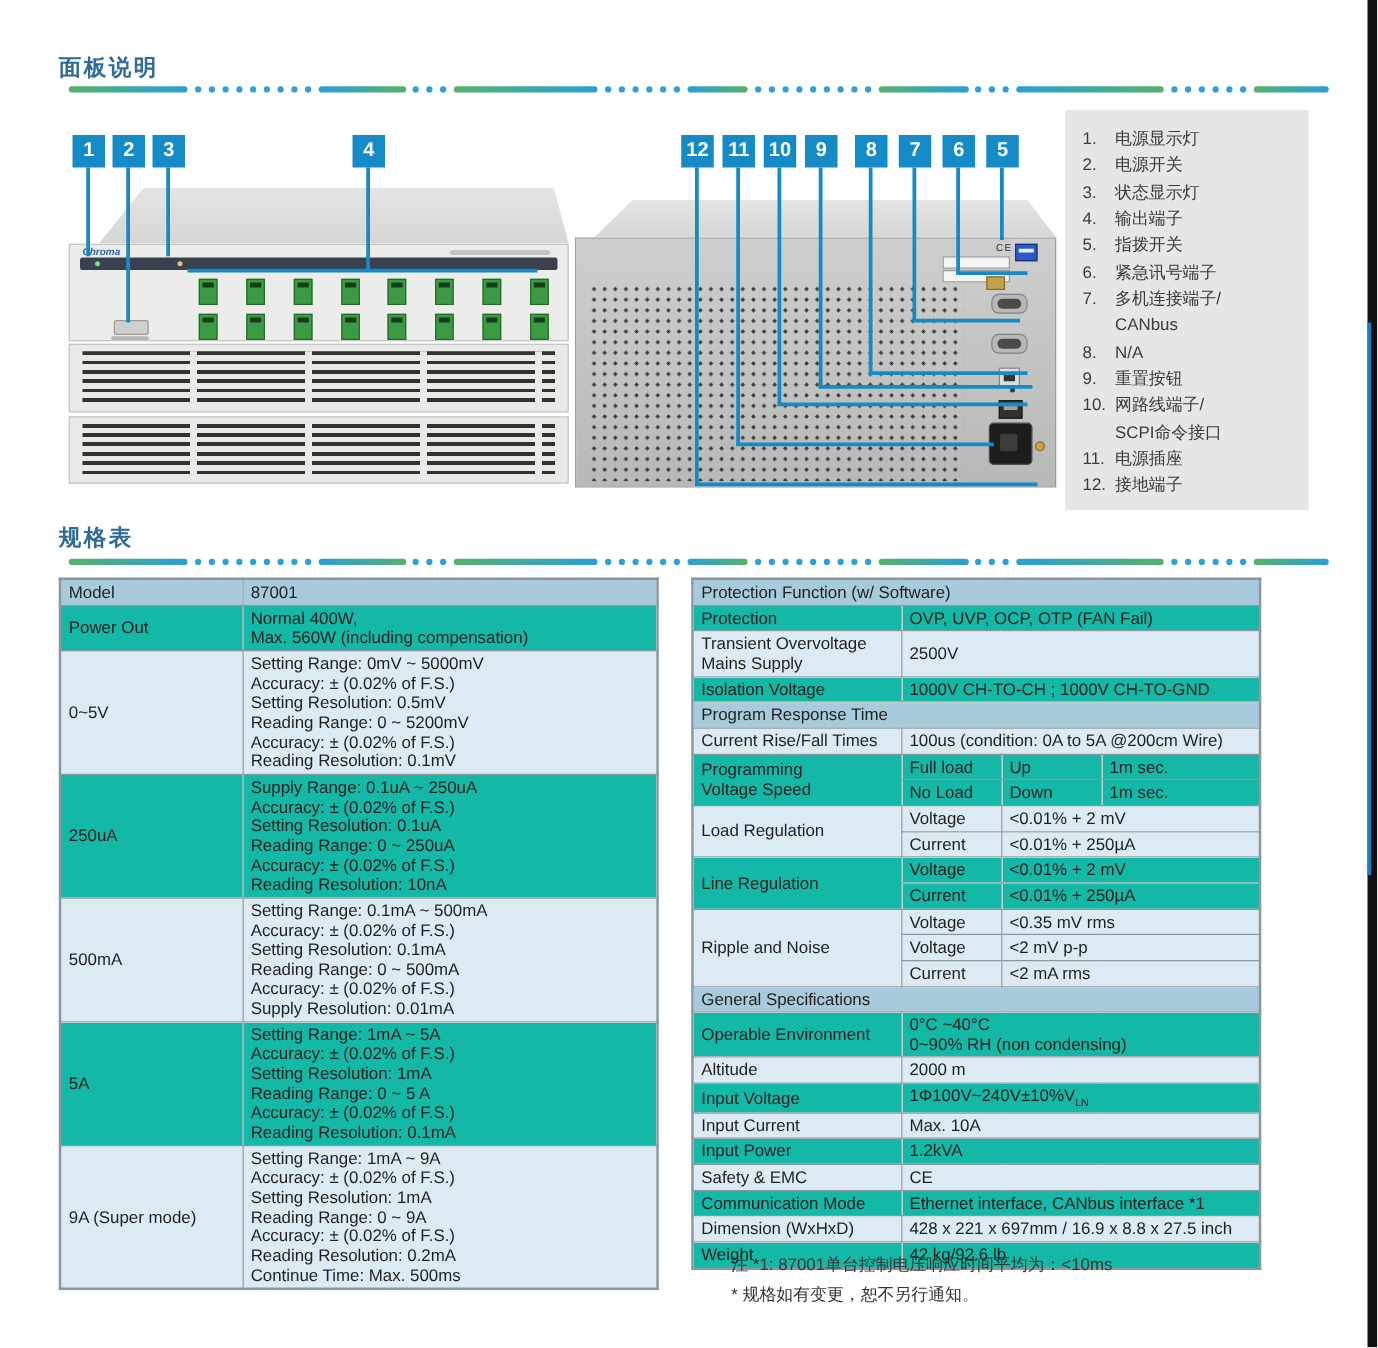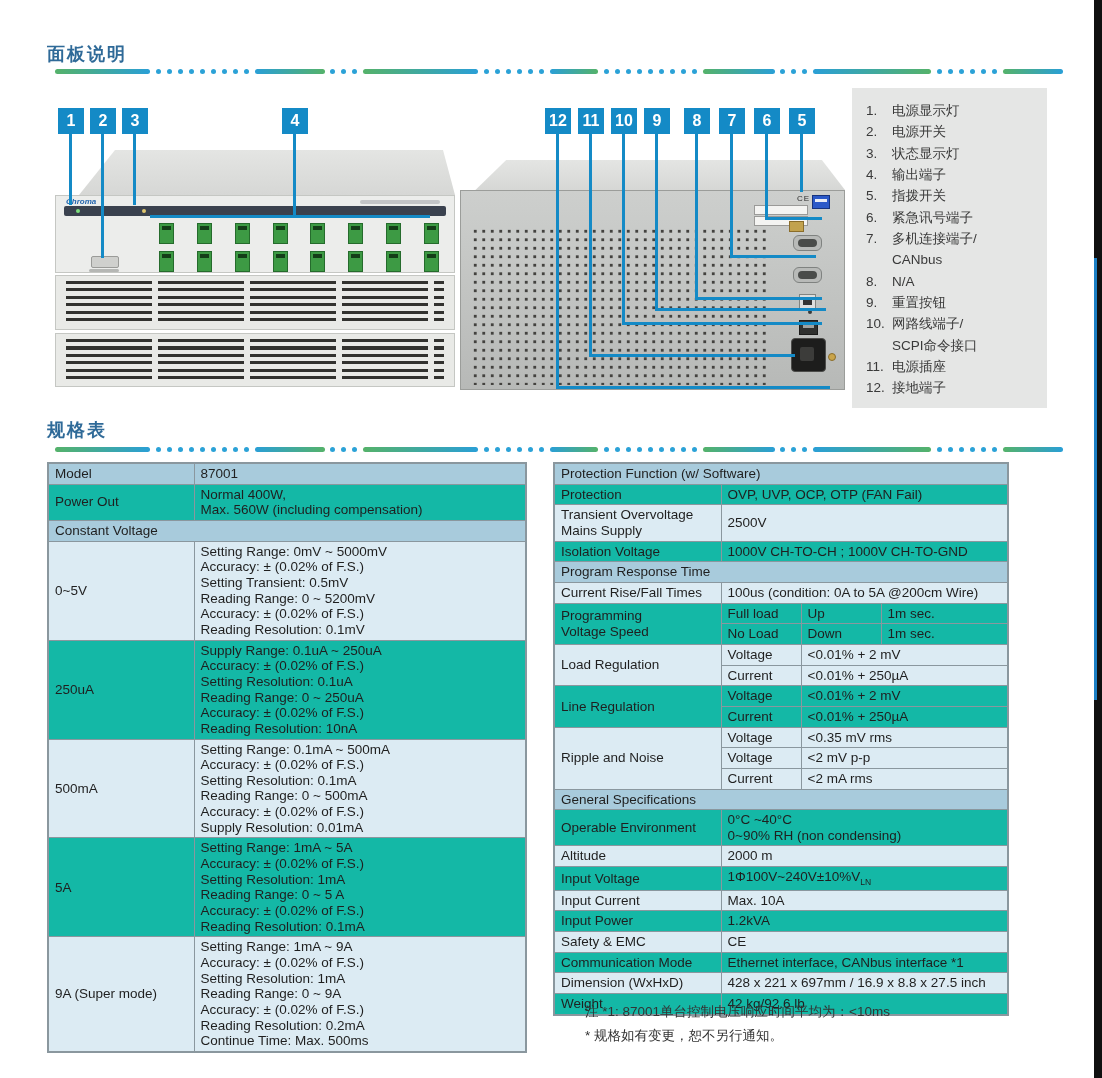--- a/index.html
+++ b/index.html
@@ -370,29 +370,26 @@
           <td>Model</td>
           <td>87001</td>
         </tr>
         <tr class="rowA">
           <td>Power Out</td>
           <td>
             <div>Normal 400W,</div>
             <div>Max. 560W (including compensation)</div>
           </td>
         </tr>
-        <tr class="secRow">
-          <td colspan="2">Constant Voltage</td>
-        </tr>
         <tr class="rowB">
           <td>0~5V</td>
           <td>
             <div>Setting Range: 0mV ~ 5000mV</div>
             <div>Accuracy: ± (0.02% of F.S.)</div>
-            <div>Setting Transient: 0.5mV</div>
+            <div>Setting Resolution: 0.5mV</div>
             <div>Reading Range: 0 ~ 5200mV</div>
             <div>Accuracy: ± (0.02% of F.S.)</div>
             <div>Reading Resolution: 0.1mV</div>
           </td>
         </tr>
         <tr class="rowA">
           <td>250uA</td>
           <td>
             <div>Supply Range: 0.1uA ~ 250uA</div>
             <div>Accuracy: ± (0.02% of F.S.)</div>

